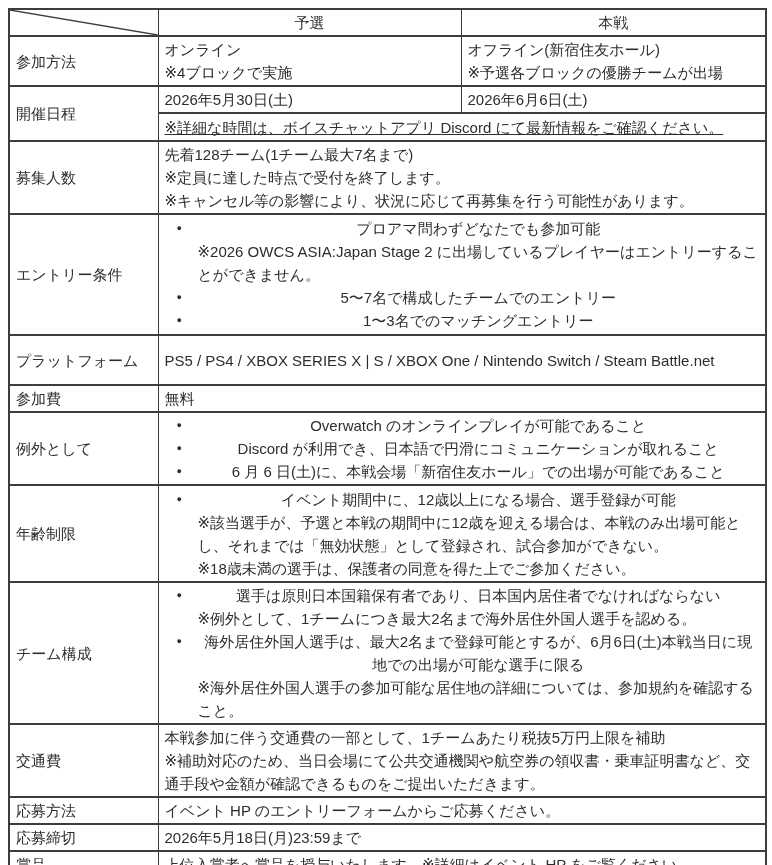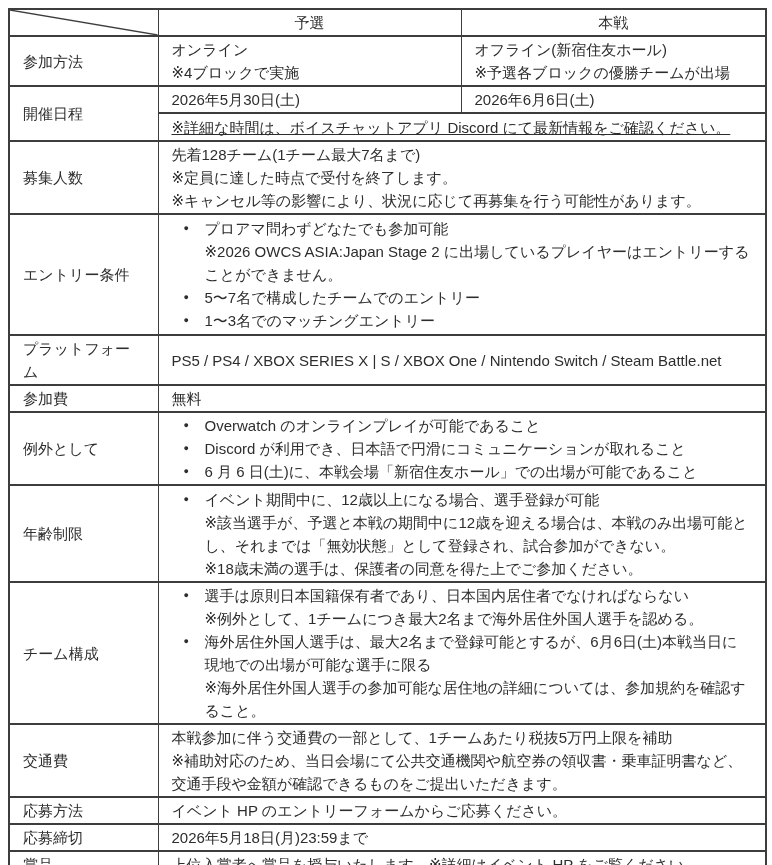--- a/index.html
+++ b/index.html
@@ -14,21 +14,21 @@
     position: absolute;
     left: 8px; top: 8px;
     width: 757px;
     border-collapse: collapse;
     table-layout: fixed;
   }
   table.event-table td {
     border: 2px solid #3d3d3d;
     border-left-width: 1px;
     border-right-width: 1px;
-    padding: 1px 13px;
+    padding: 1px 6px;
     font-size: 15px;
     line-height: 23px;
     vertical-align: middle;
     overflow: hidden;
   }
   
   table.event-table { border: 2px solid #3d3d3d; }
 
   td.label {
     padding: 1px 2px;
@@ -45,21 +45,21 @@
 
   
   .li { display: flex; align-items: flex-start; }
   .dot {
     flex: 0 0 33px;
     padding-left: 12px;
     font-size: 9px;
     line-height: 23px;
     letter-spacing: 0;
   }
-  .li-text { flex: 1 1 auto; }
+  .li-text { flex: 1 1 auto; text-align: center; }
   .note { margin-left: 33px; }
 </style>
 </head>
 <body>
 
 <table class="event-table">
   <colgroup>
     <col style="width:149px">
     <col style="width:303px">
     <col style="width:305px">

